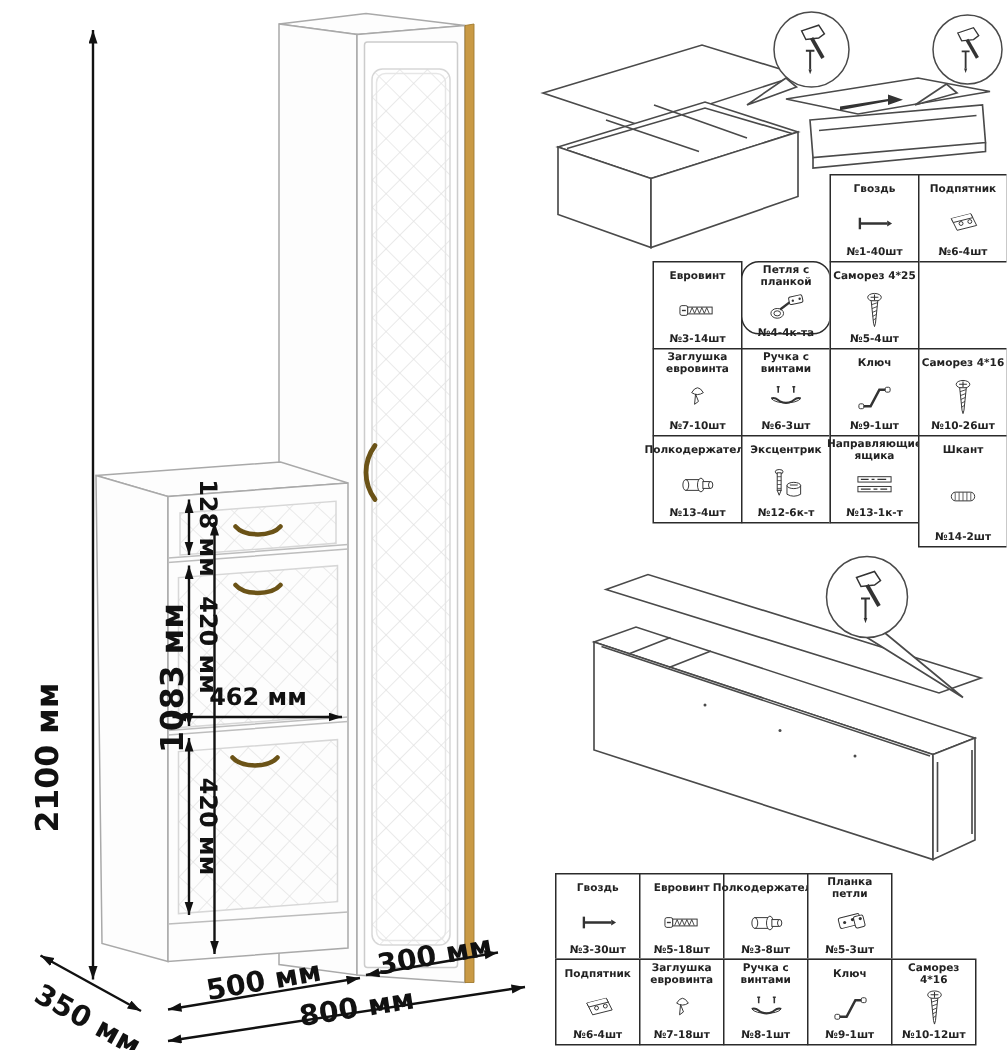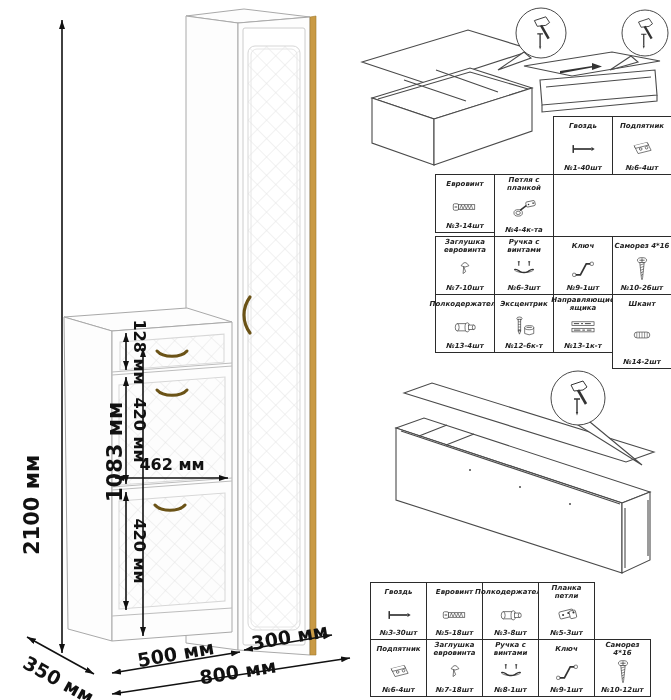--- a/index.html
+++ b/index.html
@@ -5,21 +5,21 @@
   html,body{margin:0;padding:0;background:#ffffff;}
   body{width:671px;height:700px;position:relative;overflow:hidden;
        font-family:"DejaVu Sans","Liberation Sans",sans-serif;}
   #art{position:absolute;left:0;top:0;}
   .dim{stroke:#111;stroke-width:1.6;fill:none;}
   .dimtxt{fill:#111;font-weight:bold;font-family:"DejaVu Sans","Liberation Sans",sans-serif;}
   .edge{stroke:#a9a9a9;stroke-width:1;fill:#fdfdfd;}
   .edge2{stroke:#bdbdbd;stroke-width:1;fill:none;}
   .lineart{stroke:#4a4a4a;stroke-width:1.1;fill:#ffffff;}
   .lineartN{stroke:#4a4a4a;stroke-width:1.1;fill:none;}
-  .parts-table{position:absolute;font-style:italic;}
+  .parts-table{position:absolute;}
   .ptrow{display:flex;}
   .ptcell{box-sizing:border-box;border:1px solid #2b2b2b;margin-left:-1px;margin-top:-1px;
           background:#fff;display:flex;flex-direction:column;align-items:center;
           justify-content:space-between;padding:2px 1px;}
   .ptlabel{font-size:7px;line-height:1.12;font-weight:bold;color:#222;text-align:center;
            min-height:15px;display:flex;align-items:center;justify-content:center;}
   .pticon{width:30px;height:26px;flex:0 0 auto;}
   .ptqty{font-size:7px;font-weight:bold;color:#222;text-align:left;}
 </style>
 </head>
@@ -262,26 +262,33 @@
       </div>
     </div>
     <div class="ptrow">
       <div class="ptcell" style="width: 60px; height: 59px;">
         <div class="ptlabel">Евровинт</div>
         <svg class="pticon" viewBox="0 0 40 40">
           <use href="#sym-eurovint"></use>
         </svg>
         <div class="ptqty">№3-14шт</div>
       </div>
-      <div class="ptcell" style="width: 60px; height: 63px;">
+      <div class="ptcell" style="width: 60px; height: 49px; border-radius: 12px;">
         <div class="ptlabel">Петля с планкой</div>
         <svg class="pticon" viewBox="0 0 40 40">
           <use href="#sym-hinge"></use>
         </svg>
         <div class="ptqty">№4-4к-та</div>
+      </div>
+      <div class="ptcell" style="width: 60px; height: 59px;">
+        <div class="ptlabel">Саморез 4*25</div>
+        <svg class="pticon" viewBox="0 0 40 40">
+          <use href="#sym-screw"></use>
+        </svg>
+        <div class="ptqty">№5-4шт</div>
       </div>
     </div>
     <div class="ptrow">
       <div class="ptcell" style="width: 60px; height: 59px;">
         <div class="ptlabel">Заглушка евровинта</div>
         <svg class="pticon" viewBox="0 0 40 40">
           <use href="#sym-cap"></use>
         </svg>
         <div class="ptqty">№7-10шт</div>
       </div>

